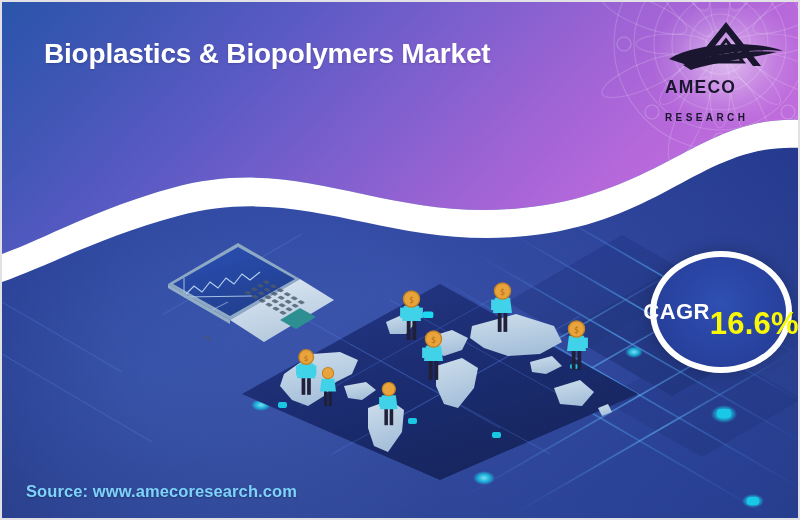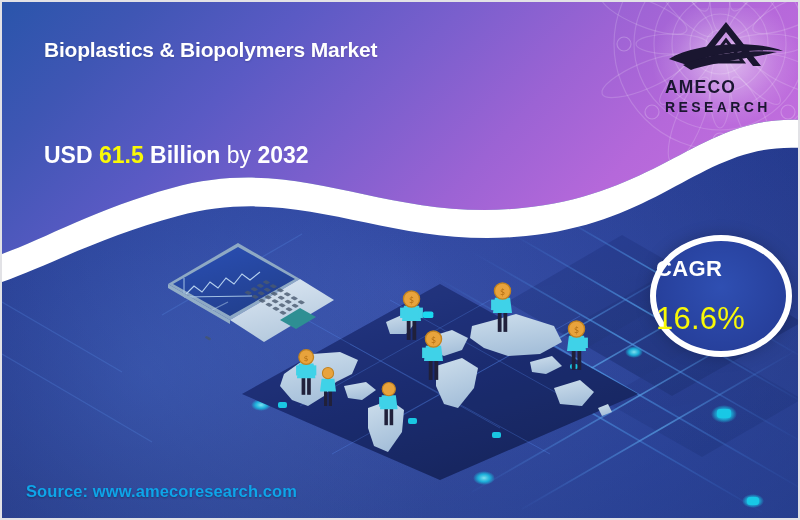--- a/index.html
+++ b/index.html
@@ -51,21 +51,21 @@
   .wave {
     position: absolute;
     left: 0; top: 0;
     width: 800px; height: 300px;
   }
 
   
   .title {
     position: absolute;
     left: 42px; top: 36px;
-    font-size: 21px;
+    font-size: 28px;
     font-weight: bold;
     color: #ffffff;
     letter-spacing: -0.2px;
     white-space: nowrap;
     text-shadow: 0 1px 2px rgba(0,0,0,0.18);
   }
   .sub1 {
     position: absolute;
     left: 42px; top: 99px;
     font-size: 23px;
@@ -102,66 +102,66 @@
     position: relative;
     font-size: 17.5px;
     font-weight: bold;
     color: #1a1630;
     letter-spacing: 1.2px;
     line-height: 1;
     margin-top: 1px;
   }
   .logo-sub {
     position: relative;
-    font-size: 14px;
+    font-size: 10px;
     font-weight: bold;
     color: #1a1630;
     letter-spacing: 3.4px;
     line-height: 1;
-    margin-top: 3px;
+    margin-top: 16px;
   }
 
   
   .cagr {
     position: absolute;
-    left: 648px; top: 233px;
+    left: 648px; top: 249px;
     width: 142px; height: 122px;
     border: 6px solid #ffffff;
     border-radius: 50%;
     background: radial-gradient(ellipse at 50% 42%, #2f4fb2 0%, #27409c 70%, #223a92 100%);
     box-shadow: 0 0 16px rgba(0,0,0,0.22);
     display: flex;
-    flex-direction: column;
-    align-items: flex-start;
+    flex-direction: row;
+    align-items: center;
     justify-content: center;
     box-sizing: border-box;
   }
   .cagr-label {
     font-size: 22px;
     font-weight: bold;
     color: #ffffff;
     line-height: 1;
     letter-spacing: 0.4px;
   }
   .cagr-value {
     font-size: 31px;
-    font-weight: normal;
+    font-weight: bold;
     color: #f9f906;
     line-height: 1;
     margin-top: 23px;
     letter-spacing: 0.2px;
   }
 
   
   .source {
     position: absolute;
     left: 24px; top: 480px;
     font-size: 16.5px;
     font-weight: bold;
-    color: #0ea5e9;
+    color: #7dd3fc;
     letter-spacing: 0.1px;
     text-shadow: 0 1px 2px rgba(0,0,0,0.30);
   }
 
   
   .laptop { position: absolute; left: 146px; top: 232px; width: 190px; height: 140px; }
   .worldmap { position: absolute; left: 238px; top: 280px; width: 400px; height: 200px; }
 </style>
 </head>
 <body>
@@ -478,27 +478,20 @@
               <circle cx="68" cy="68" r="7"></circle>
           </g>
         </g>
       </g>
 
       <path d="M0,252 C44,236 96,206 170,186 C300,150 380,220 520,206 C660,192 700,112 800,118
                L800,146 C700,140 664,220 524,234 C384,248 302,180 176,214 C100,234 46,264 0,280 Z" fill="#ffffff"></path>
     </svg>
 
     <div class="title">Bioplastics &amp; Biopolymers Market</div>
-    <div class="sub2">
-      <span class="b">USD</span>
-      <span class="hl">61.5</span>
-      <span class="b">Billion</span>
-      <span class="lt">by</span>
-      <span class="b">2032</span>
-    </div>
   </div>
 
   <div class="logo">
     <div class="logo-glow"></div>
     <svg class="logo-mark" viewBox="0 0 122 56">
 
       <path d="M61,4 L96,48 L88,48 L61,14 L34,48 L26,48 Z" fill="#1a1630"></path>
       <path d="M61,22 L78,44 L44,44 Z" fill="none" stroke="#1a1630" stroke-width="3"></path>
 
       <path d="M4,41 C30,24 92,22 118,33 C92,30 40,36 22,47 Z" fill="#1a1630"></path>

